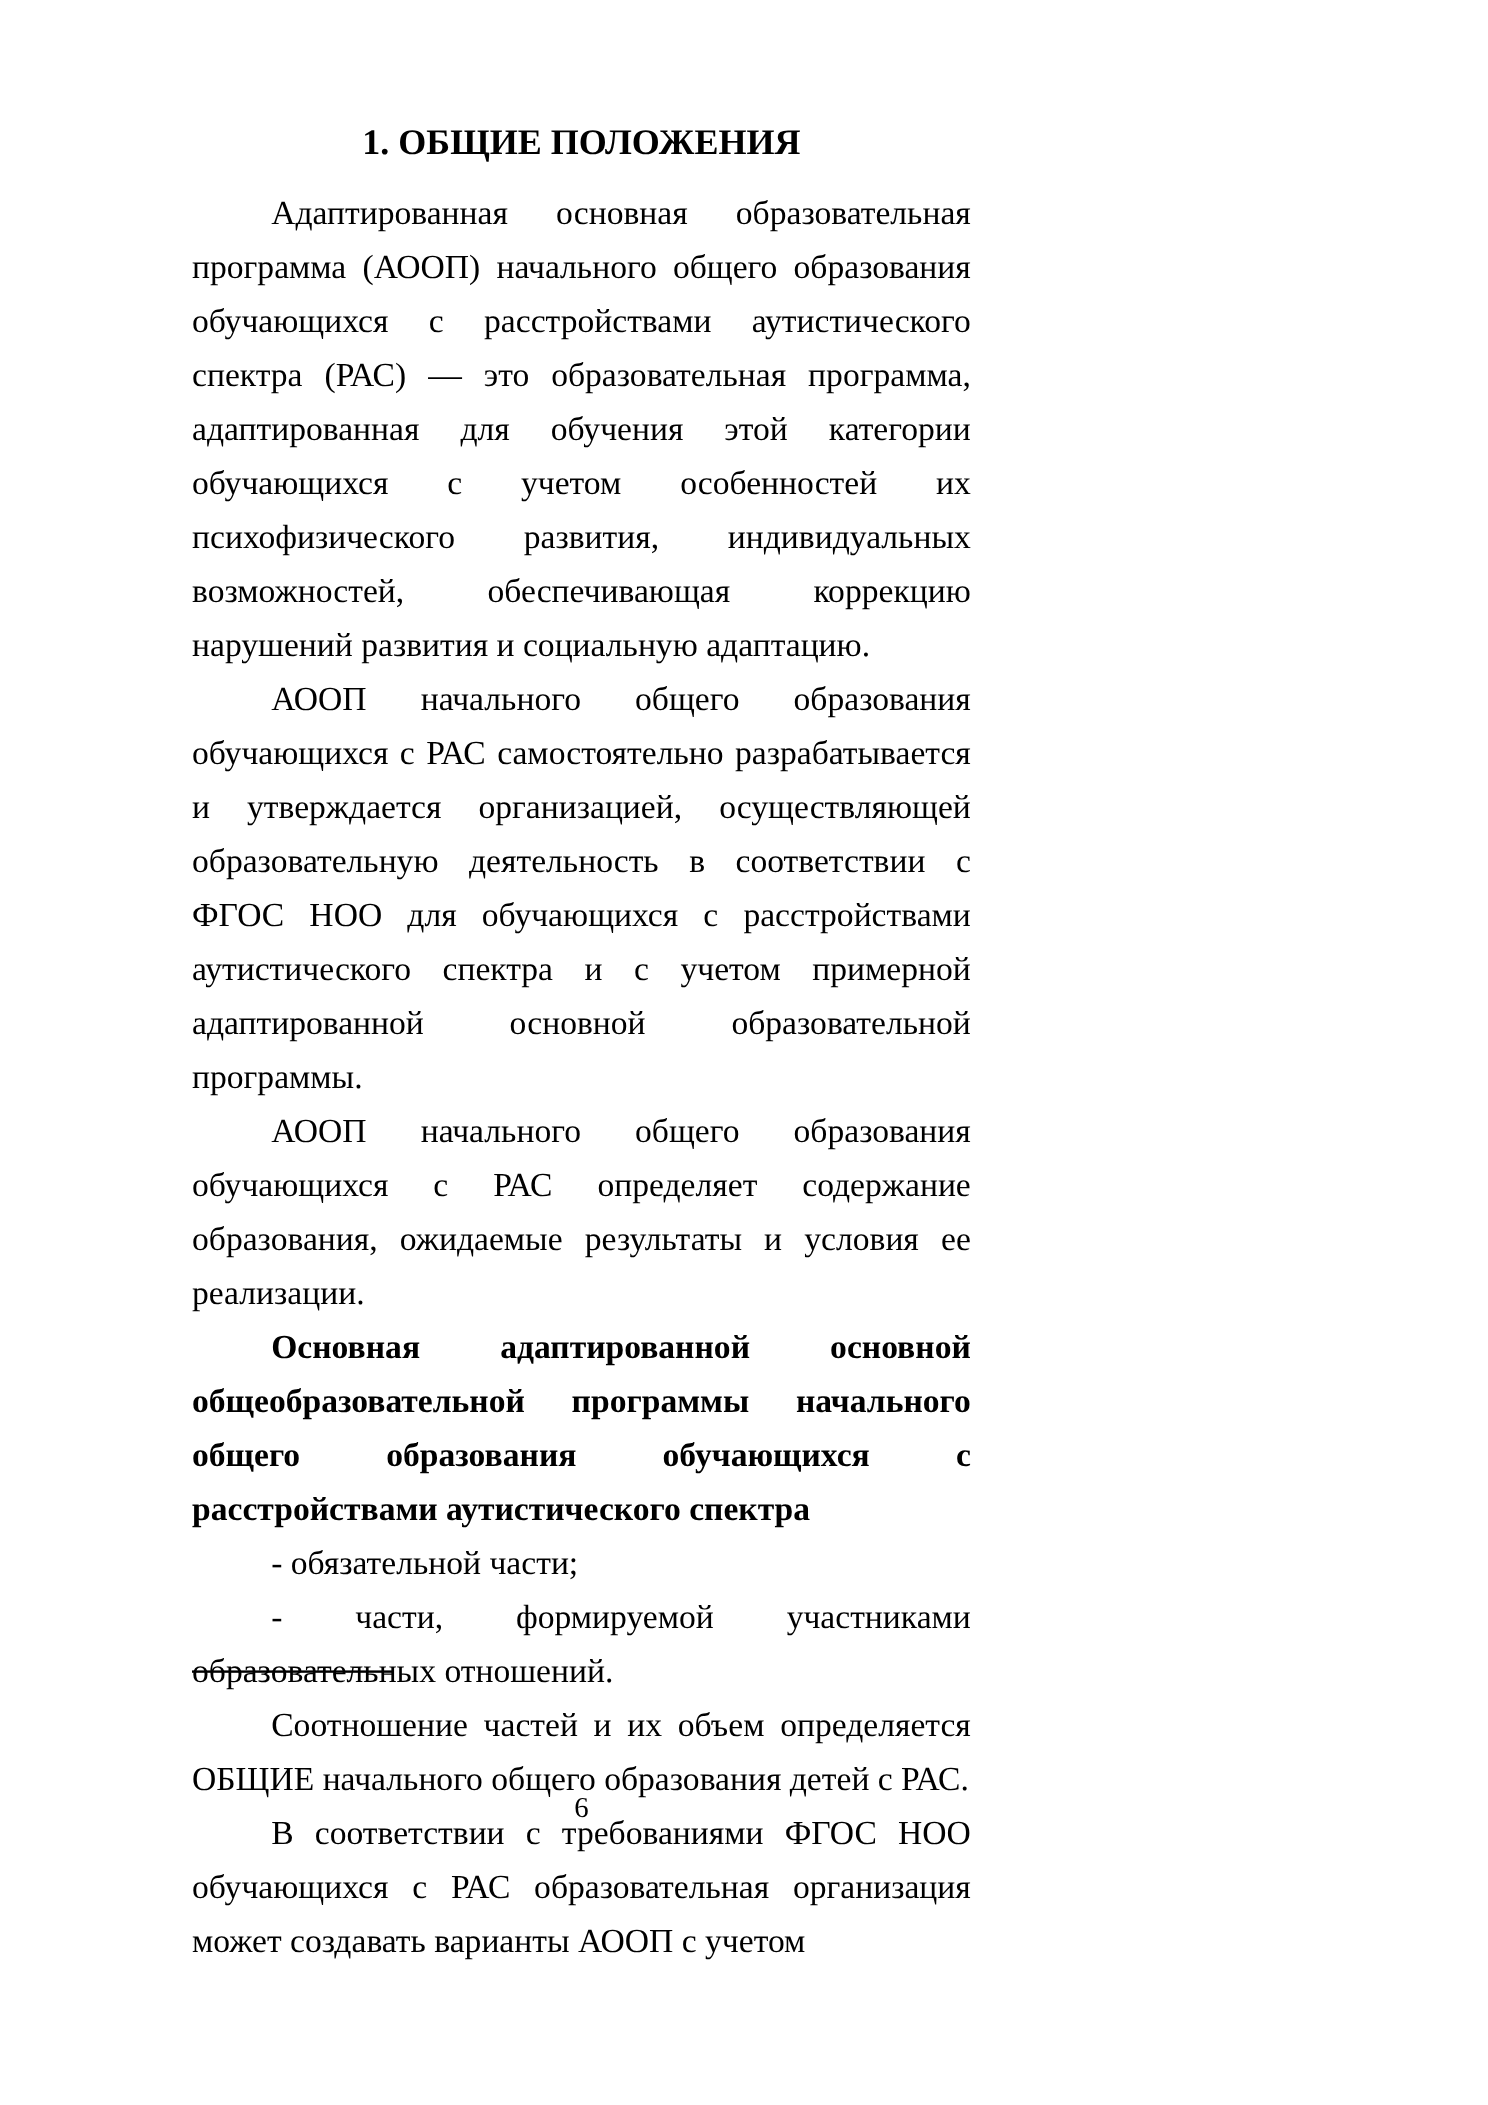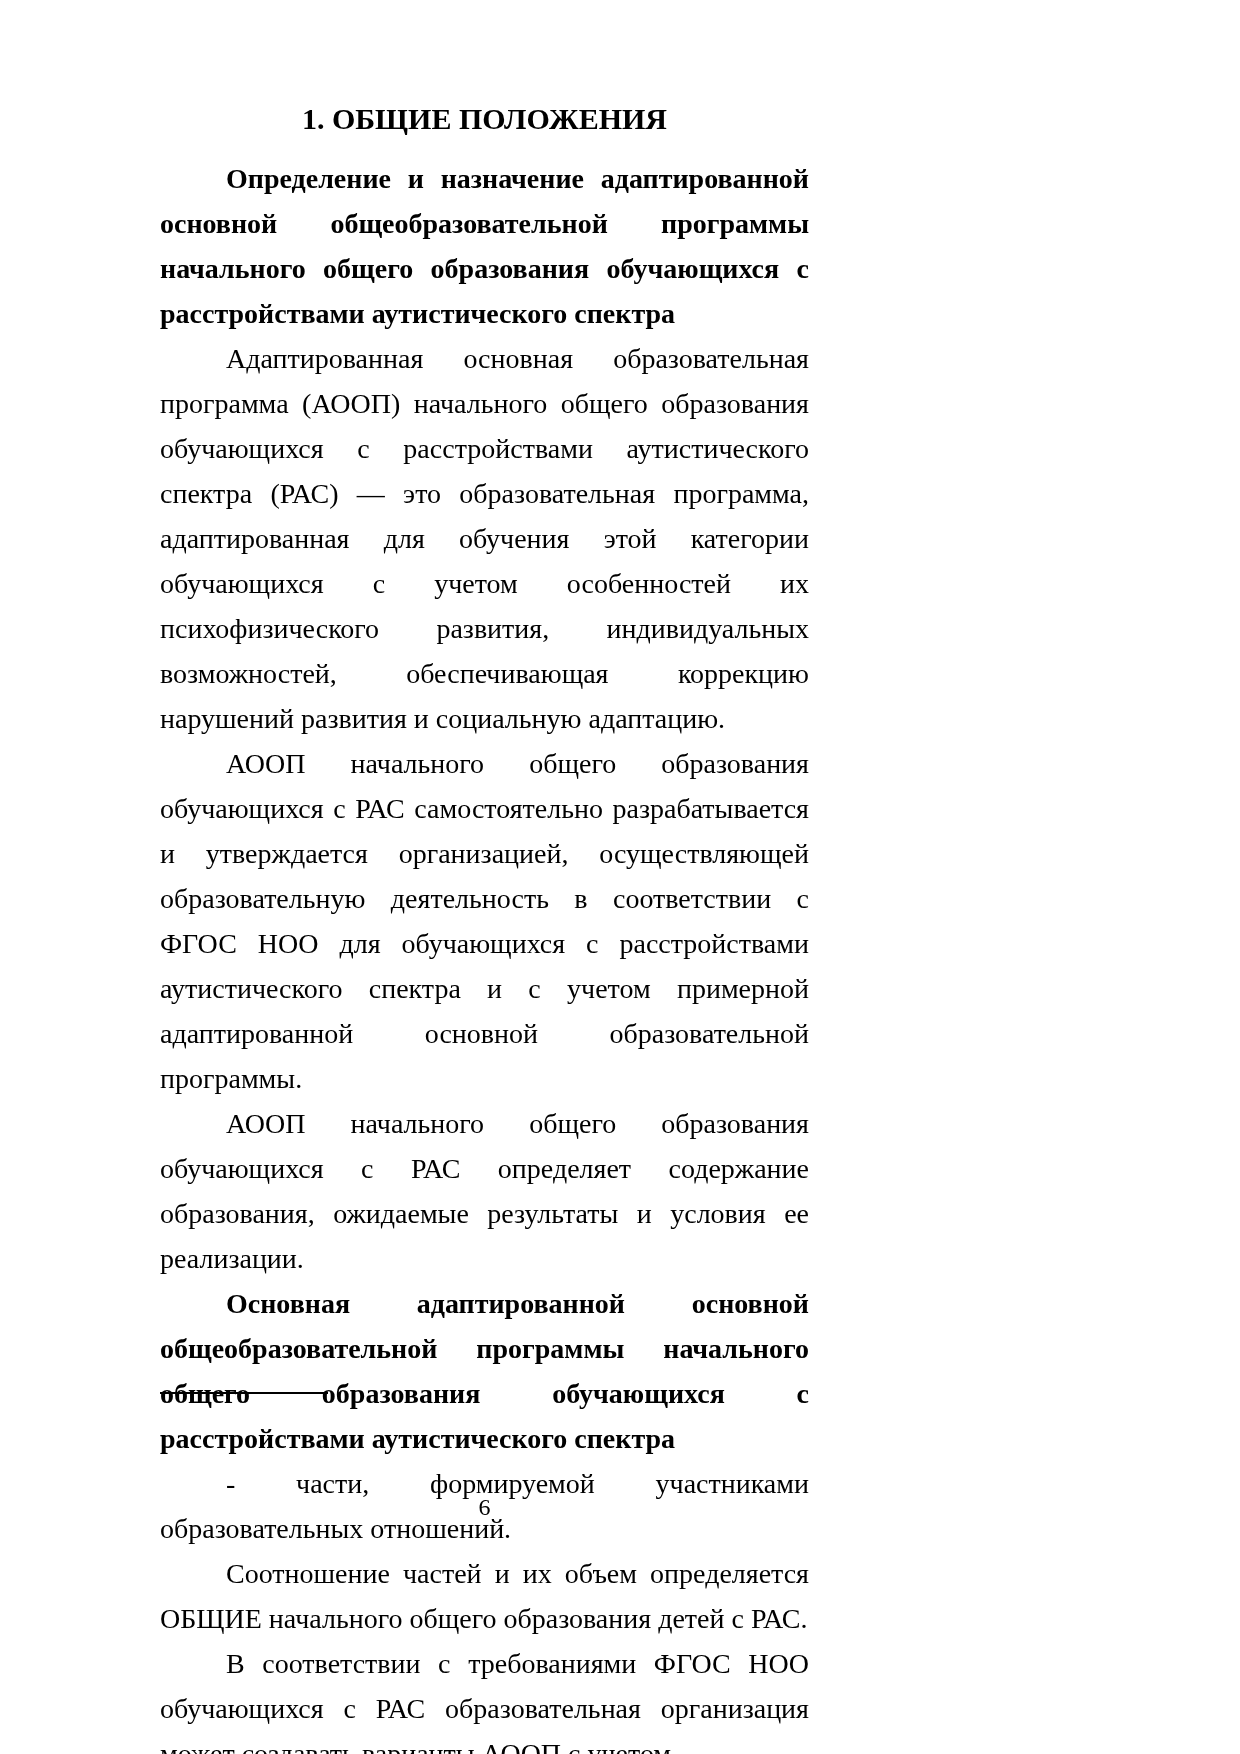--- a/index.html
+++ b/index.html
@@ -77,31 +77,31 @@
     line-height: 30px;
   }
 </style>
 </head>
 <body>
 
 <div class="page">
 
   <h1 class="doc-title">1. ОБЩИЕ ПОЛОЖЕНИЯ</h1>
 
-  <p class="para bold">Определение и назначение адаптированной основной общеобразовательной программы начального общего образования обучающихся с расстройствами аутистического спектра</p>
 
   <p class="para">Адаптированная основная образовательная программа (АООП) начального общего образования обучающихся с расстройствами аутистического спектра (РАС) — это образовательная программа, адаптированная для обучения этой категории обучающихся с учетом особенностей их психофизического развития, индивидуальных возможностей, обеспечивающая коррекцию нарушений развития и социальную адаптацию.</p>
 
   <p class="para">АООП начального общего образования обучающихся с РАС самостоятельно разрабатывается и утверждается организацией, осуществляющей образовательную деятельность в соответствии с ФГОС НОО для обучающихся с расстройствами аутистического спектра и с учетом примерной адаптированной основной образовательной программы.</p>
 
   <p class="para">АООП начального общего образования обучающихся с РАС определяет содержание образования, ожидаемые результаты и условия ее реализации.</p>
 
   <p class="para bold">Основная адаптированной основной общеобразовательной программы начального общего образования обучающихся с расстройствами аутистического спектра</p>
 
 
+  <p class="para">- обязательной части;</p>
 
   <p class="para">- части, формируемой участниками образовательных отношений.</p>
 
   <p class="para">Соотношение частей и их объем определяется ОБЩИЕ начального общего образования детей с РАС.</p>
 
   <p class="para">В соответствии с требованиями ФГОС НОО обучающихся с РАС образовательная организация может создавать варианты АООП с учетом</p>
 
   <div class="footnote">
     <div class="footnote-rule"></div>
   </div>

